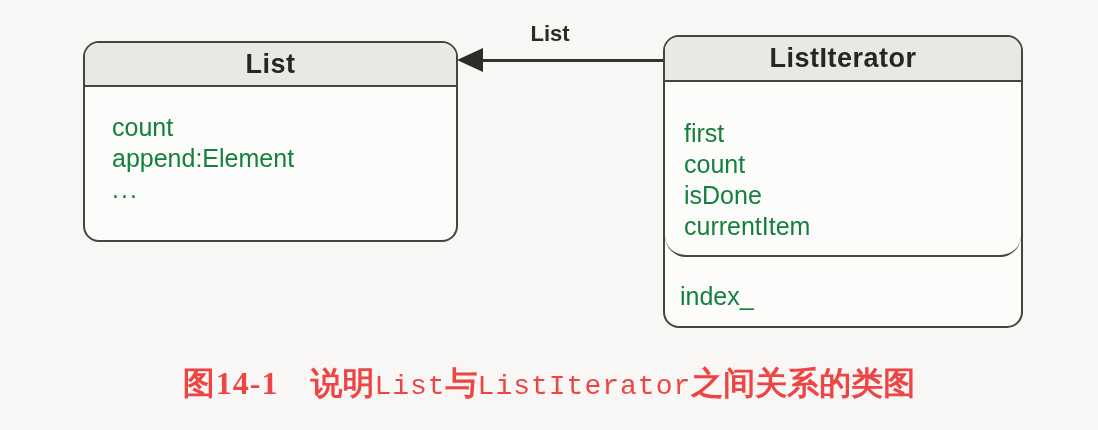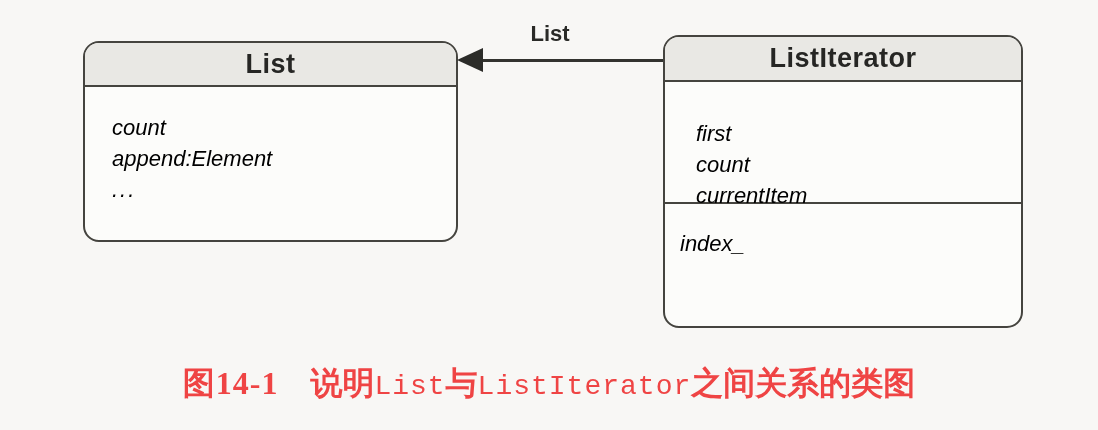--- a/index.html
+++ b/index.html
@@ -48,33 +48,33 @@
   }
   .iter-class .uml-header { height: 43px; }
   .uml-title {
     font-size: 27px;
     font-weight: bold;
     letter-spacing: 0.5px;
     color: #262624;
   }
   .uml-compartment {
     box-sizing: border-box;
-    font-size: 22px;
+    font-size: 25px;
     line-height: 31px;
-    color: #000000;
-    font-style: italic;
+    color: #15803d;
   }
   .list-class .uml-compartment {
     padding: 25px 10px 0 27px;
   }
   .iter-class .uml-compartment.methods {
-    height: 122px;
+    height: 175px;
     border-bottom: 2px solid #45443f;
-    padding: 36px 10px 0 31px;
+    padding: 36px 10px 0 19px;
     line-height: 31px;
+    border-radius: 21px;
   }
   .iter-class .uml-compartment.attrs {
     padding: 24px 10px 0 15px;
   }
   .uml-member { white-space: nowrap; }
   .uml-member.ellipsis { letter-spacing: 2px; }
 
   
   .arrow-line {
     position: absolute;
@@ -149,20 +149,21 @@
   <div class="arrow-line"></div>
   <div class="arrow-head"></div>
 
   <div class="uml-class iter-class">
     <div class="uml-header">
       <span class="uml-title">ListIterator</span>
     </div>
     <div class="uml-compartment methods">
       <div class="uml-member">first</div>
       <div class="uml-member">count</div>
+      <div class="uml-member">isDone</div>
       <div class="uml-member">currentItem</div>
     </div>
     <div class="uml-compartment attrs">
       <div class="uml-member">index_</div>
     </div>
   </div>
 
   <div class="caption">
     <span class="fig-num">图14-1</span><span>说明</span><span class="cap-code">List</span><span>与</span><span class="cap-code">ListIterator</span><span>之间关系的类图</span>
   </div>

